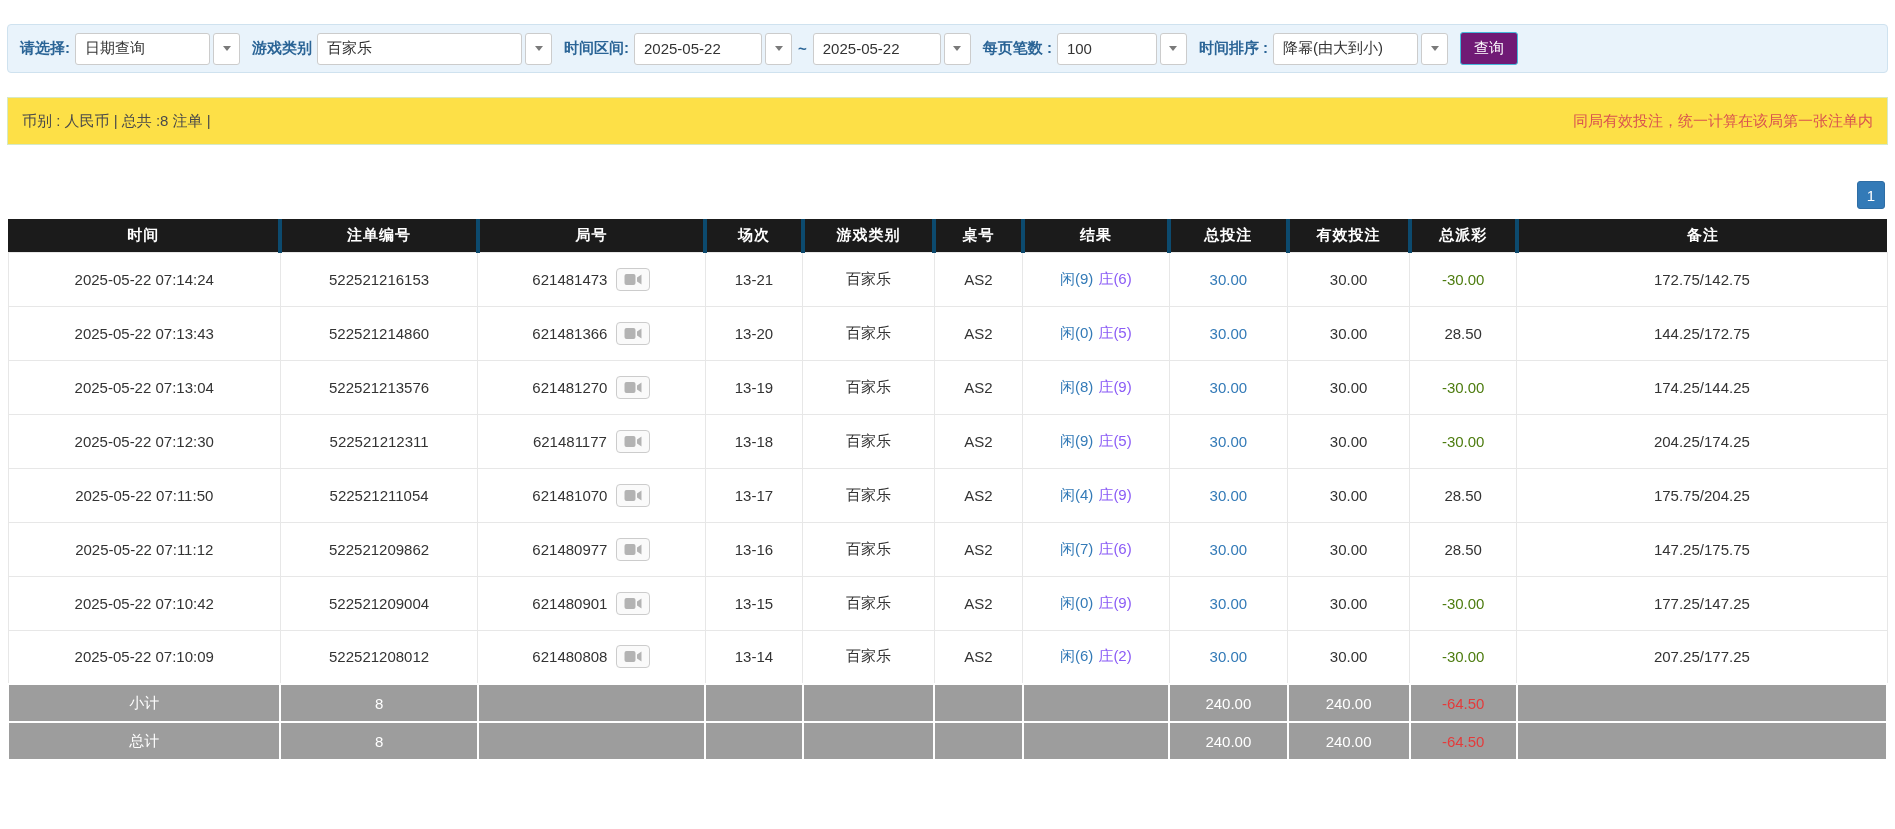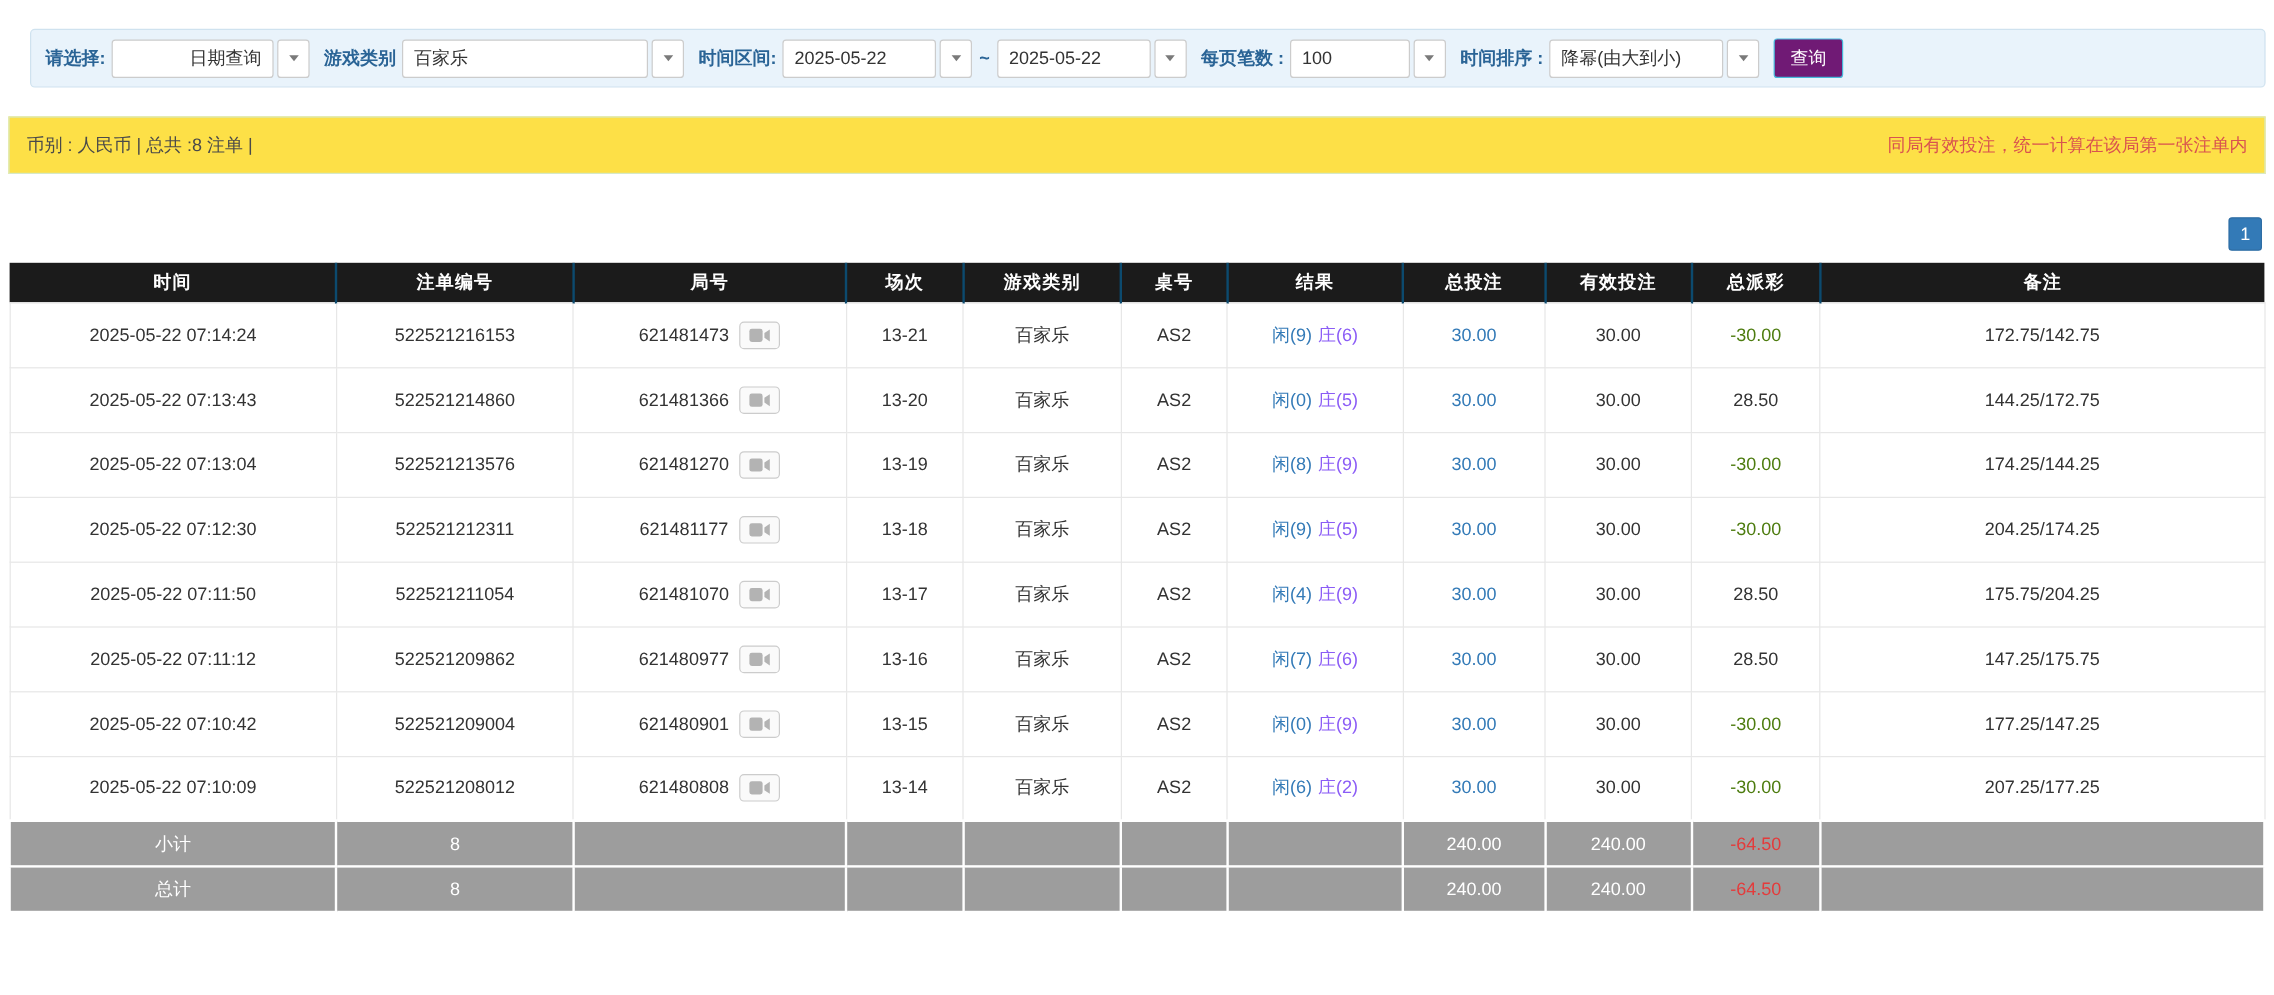--- a/index.html
+++ b/index.html
@@ -12,21 +12,21 @@
     overflow: hidden;
   }
   .page { width: 1895px; height: 829px; padding-top: 10px; }
 
   
   .title-wrap { padding: 4px 10px 12px 10px; border-bottom: 1px solid #e6e6e6; }
   .page-title { margin: 0; font-size: 21px; font-weight: 500; color: #333; }
 
   
   .filter-bar {
-    margin: 14px 7px 0 25px;
+    margin: 14px 7px 0 7px;
     background: #e9f3fb;
     border: 1px solid #cfe2ef;
     border-radius: 4px;
     padding: 7px 10px;
     display: flex;
     align-items: center;
     white-space: nowrap;
   }
   .f-label {
     color: #2a6496;
@@ -40,21 +40,21 @@
     height: 32px;
     border: 1px solid #ccc;
     border-radius: 3px;
     background: #fff;
     padding: 0 9px;
     font-size: 15px;
     color: #333;
     font-family: inherit;
     outline: none;
   }
-  .w135 { width: 135px; text-align: right; } .w190 { width: 205px; } .w125 { width: 128px; }
+  .w135 { width: 135px; } .w190 { width: 205px; } .w125 { width: 128px; }
   .w95 { width: 100px; } .w140 { width: 145px; }
   .caret-btn {
     width: 27px; height: 32px;
     margin-left: 3px;
     border: 1px solid #ccc;
     border-radius: 3px;
     background: #fff;
     display: inline-flex;
     align-items: center;
     justify-content: center;
@@ -117,21 +117,21 @@
     border-collapse: collapse;
     table-layout: fixed;
     font-size: 15px;
   }
   .records-table thead th {
     background: #1b1b1b;
     color: #fff;
     font-weight: bold;
     height: 33px;
     text-align: center;
-    border-left: 2px solid #0c4a6e;
+    border-left: 4px solid #0c4a6e;
     letter-spacing: 1px;
   }
   .records-table thead th:first-child { border-left: none; }
   .records-table tbody td {
     height: 54px;
     text-align: center;
     border: 1px solid #e7e7e7;
     color: #333;
     background: #fff;
   }

